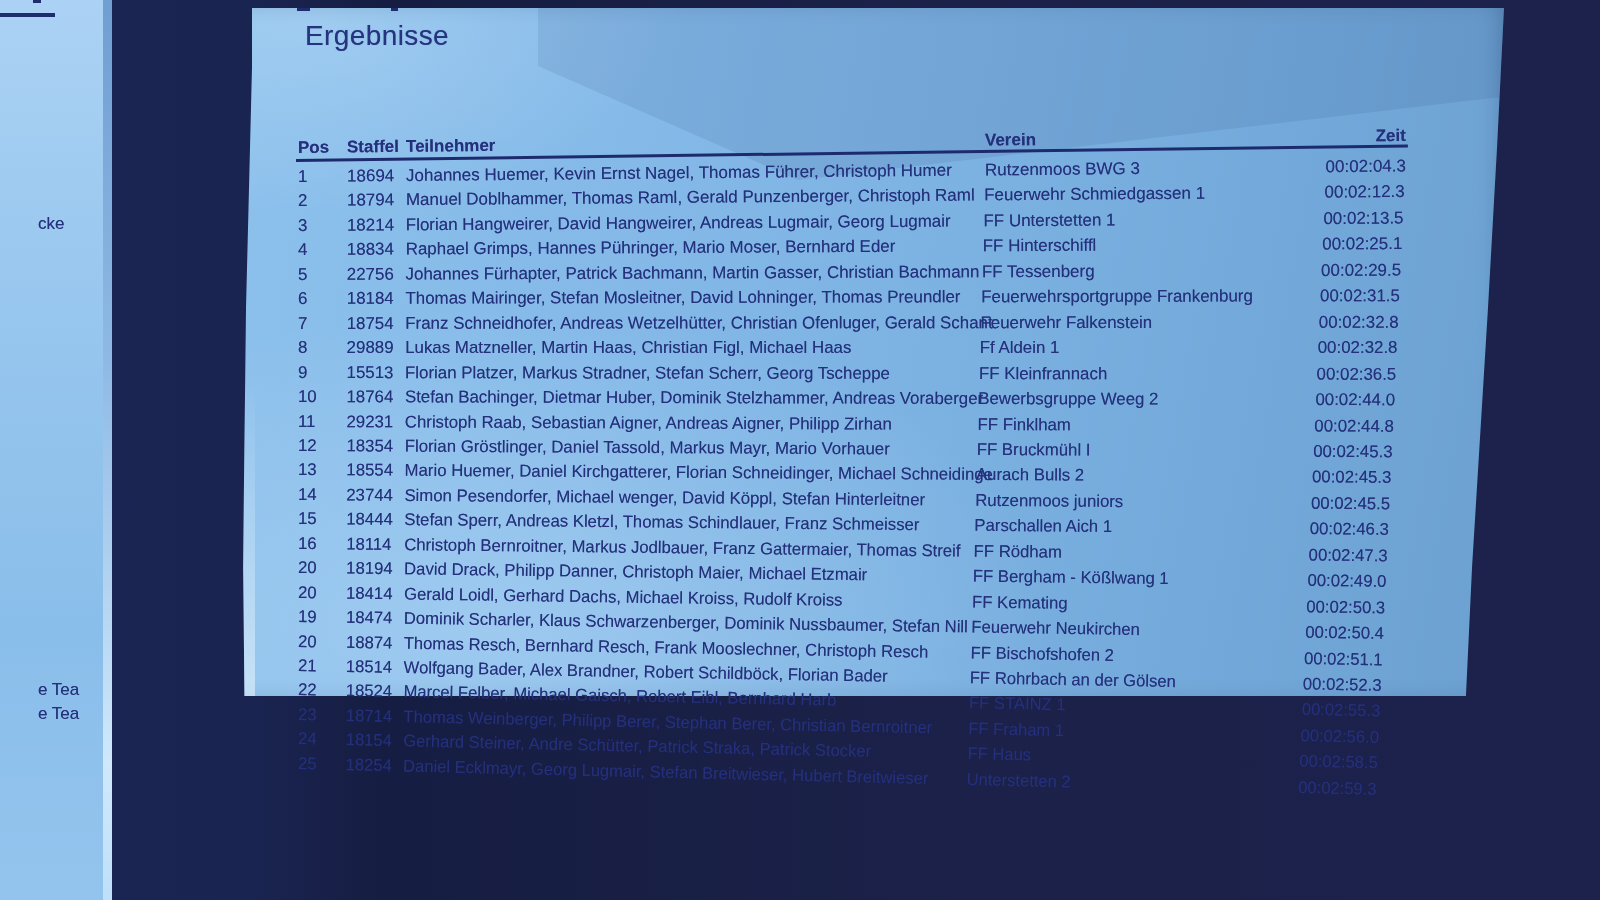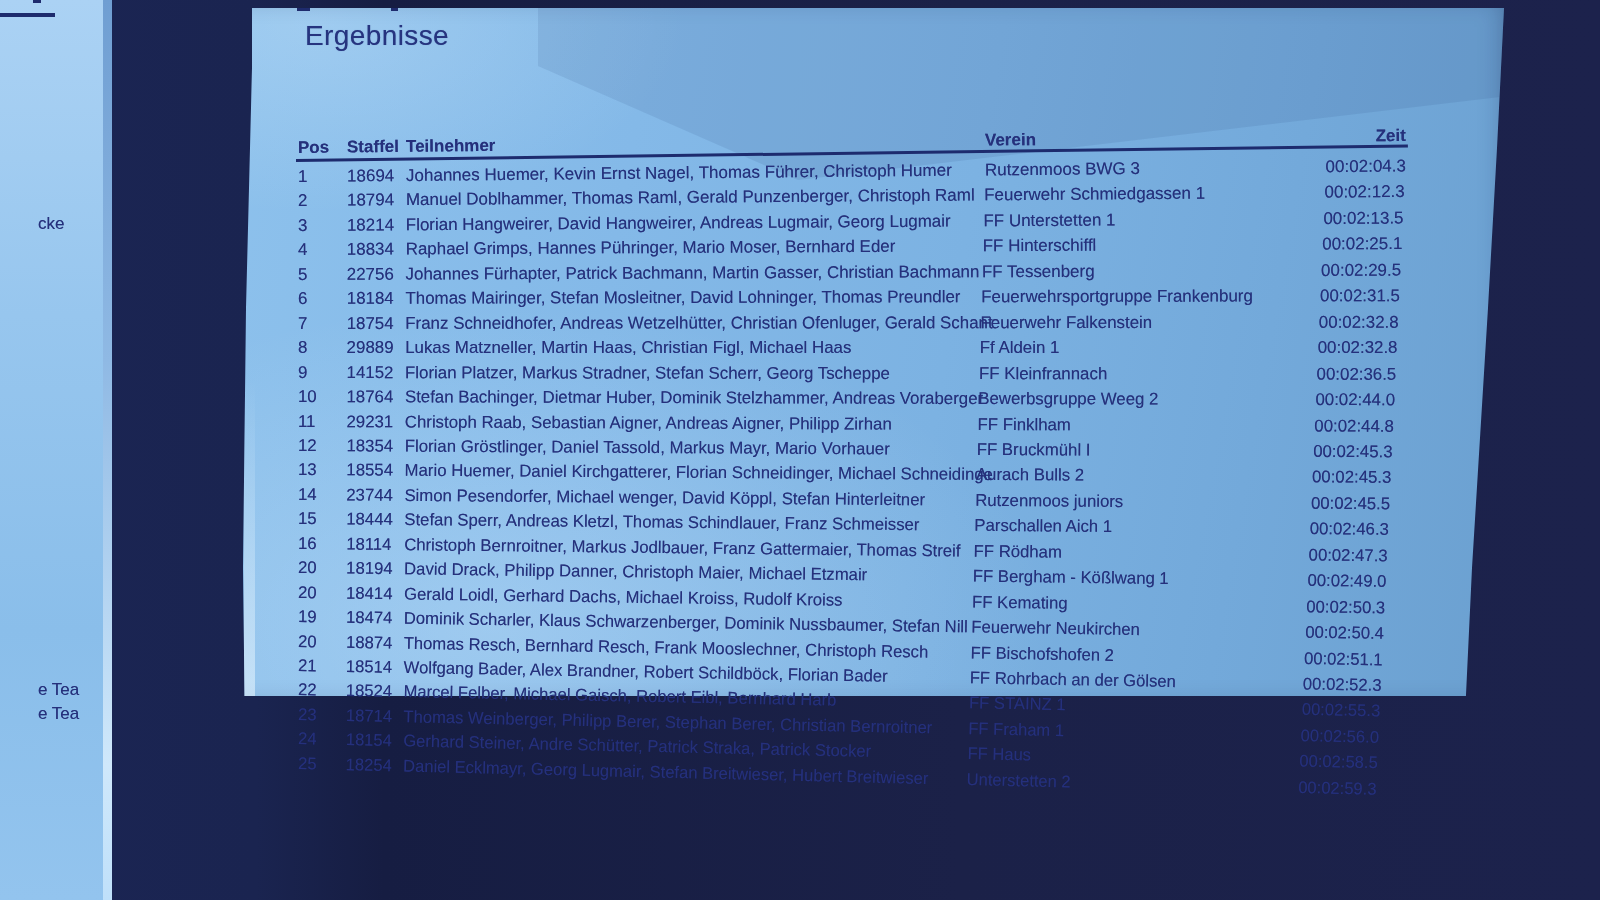--- a/index.html
+++ b/index.html
@@ -137,21 +137,21 @@
   </div>
         <div class="row sheet-text" style="top: 330.15px; transform: rotate(0.01deg) scaleX(0.9923);">
     <span class="c-pos">8</span>
     <span class="c-staffel">29889</span>
     <span class="c-teiln">Lukas Matzneller, Martin Haas, Christian Figl, Michael Haas</span>
     <span class="c-verein">Ff Aldein 1</span>
     <span class="c-zeit">00:02:32.8</span>
   </div>
         <div class="row sheet-text" style="top: 354.6px; transform: rotate(0.09deg) scaleX(0.9912);">
     <span class="c-pos">9</span>
-    <span class="c-staffel">14152</span>
+    <span class="c-staffel">15513</span>
     <span class="c-teiln">Florian Platzer, Markus Stradner, Stefan Scherr, Georg Tscheppe</span>
     <span class="c-verein">FF Kleinfrannach</span>
     <span class="c-zeit">00:02:36.5</span>
   </div>
         <div class="row sheet-text" style="top: 379.05px; transform: rotate(0.17deg) scaleX(0.9901);">
     <span class="c-pos">10</span>
     <span class="c-staffel">18764</span>
     <span class="c-teiln">Stefan Bachinger, Dietmar Huber, Dominik Stelzhammer, Andreas Voraberger</span>
     <span class="c-verein">Bewerbsgruppe Weeg 2</span>
     <span class="c-zeit">00:02:44.0</span>

